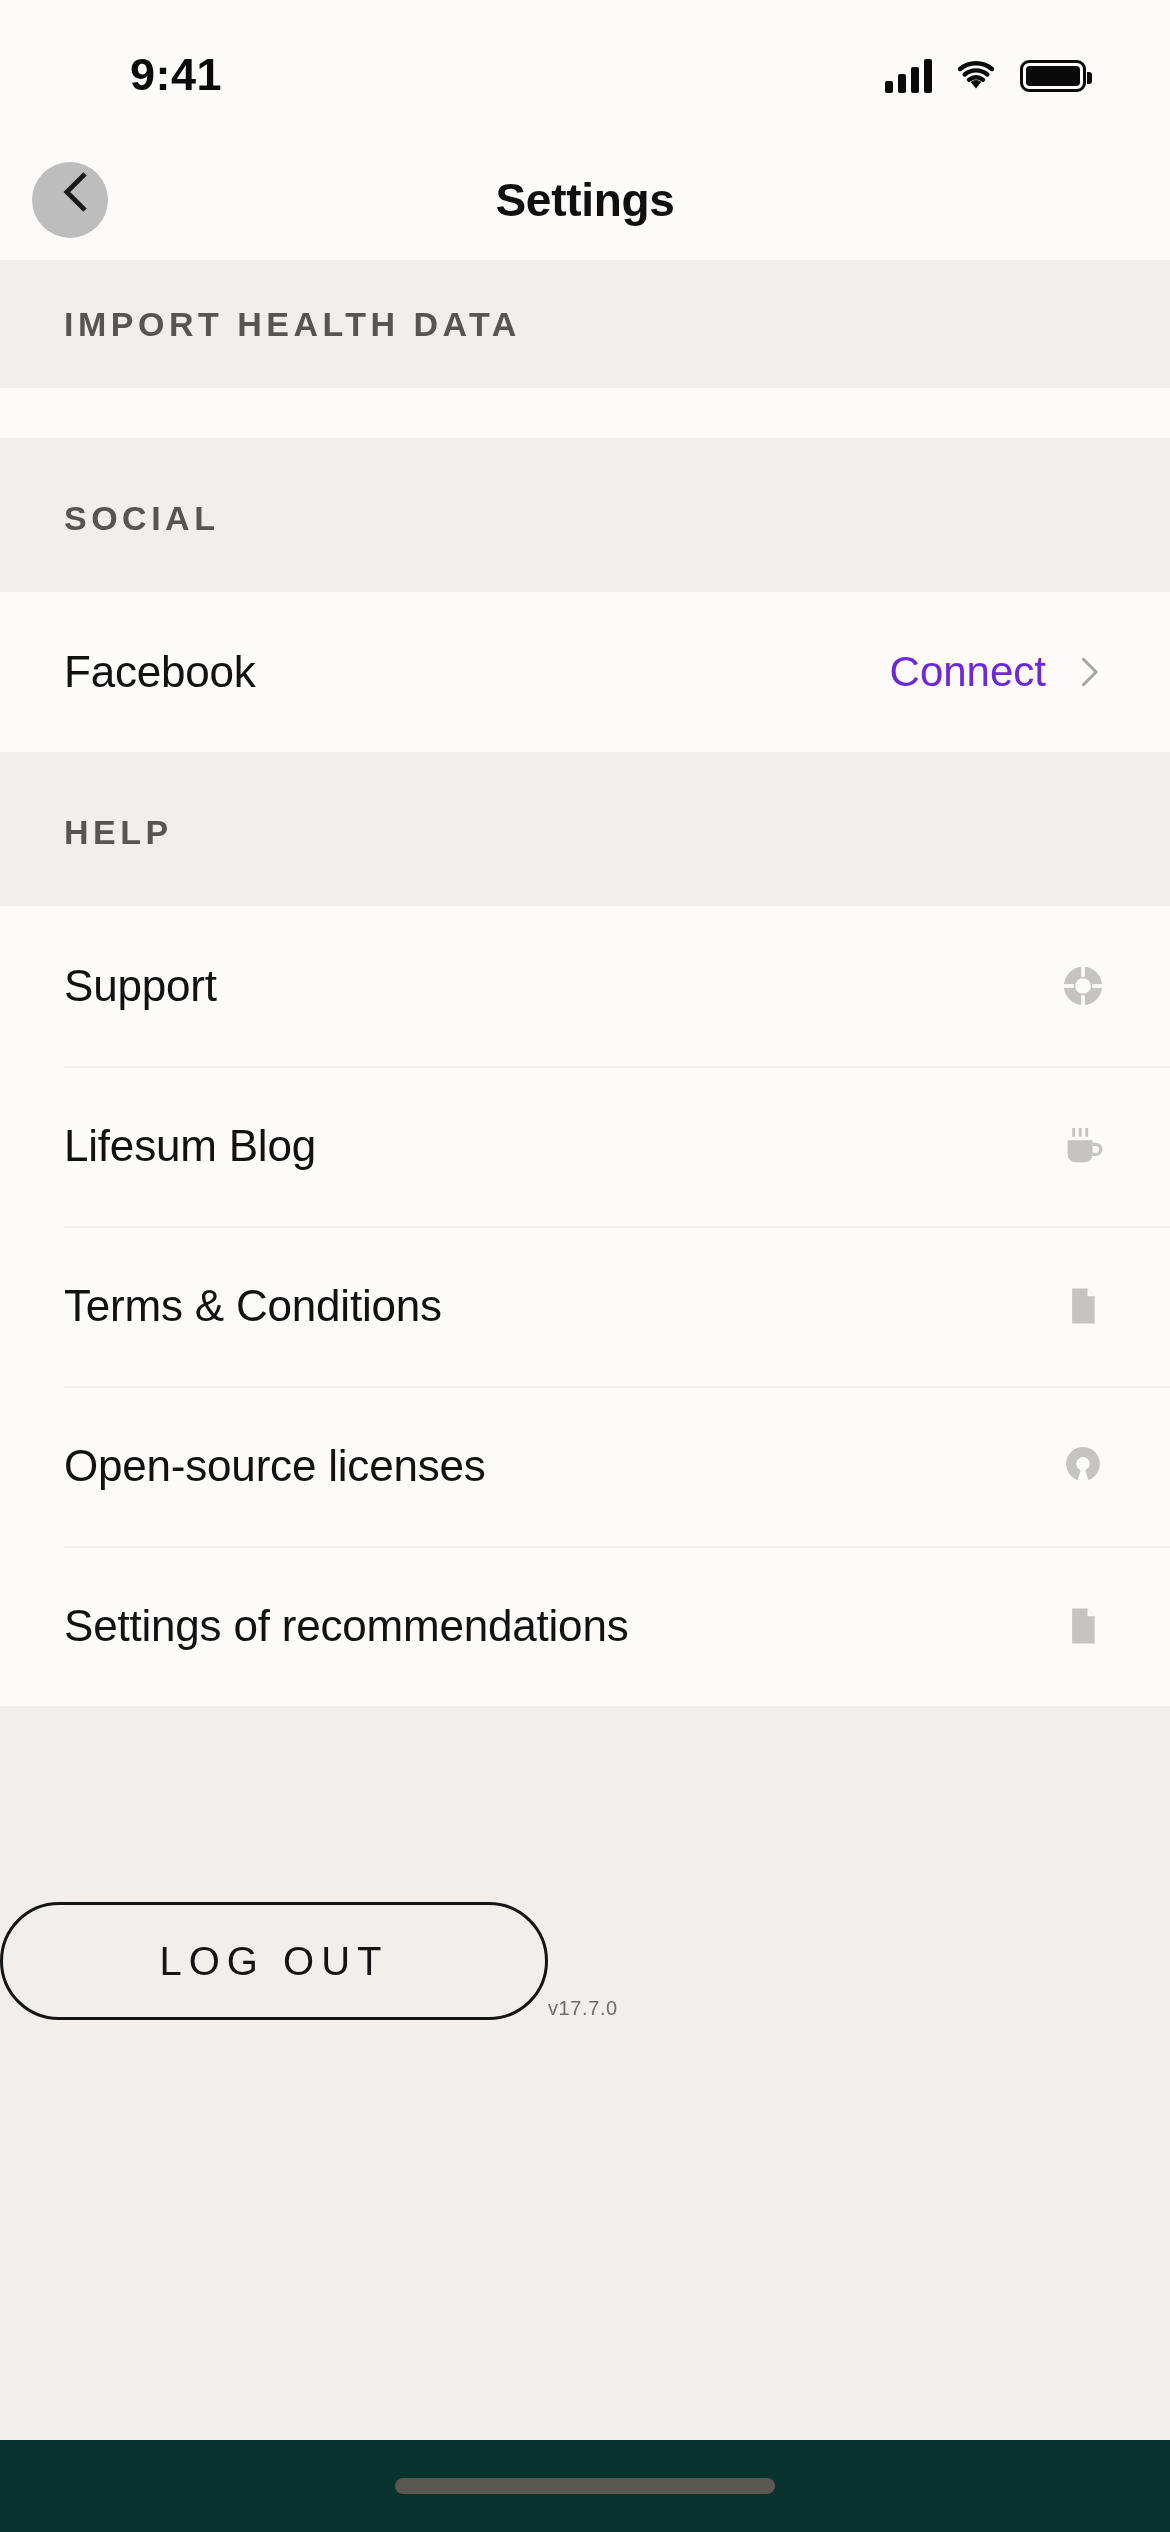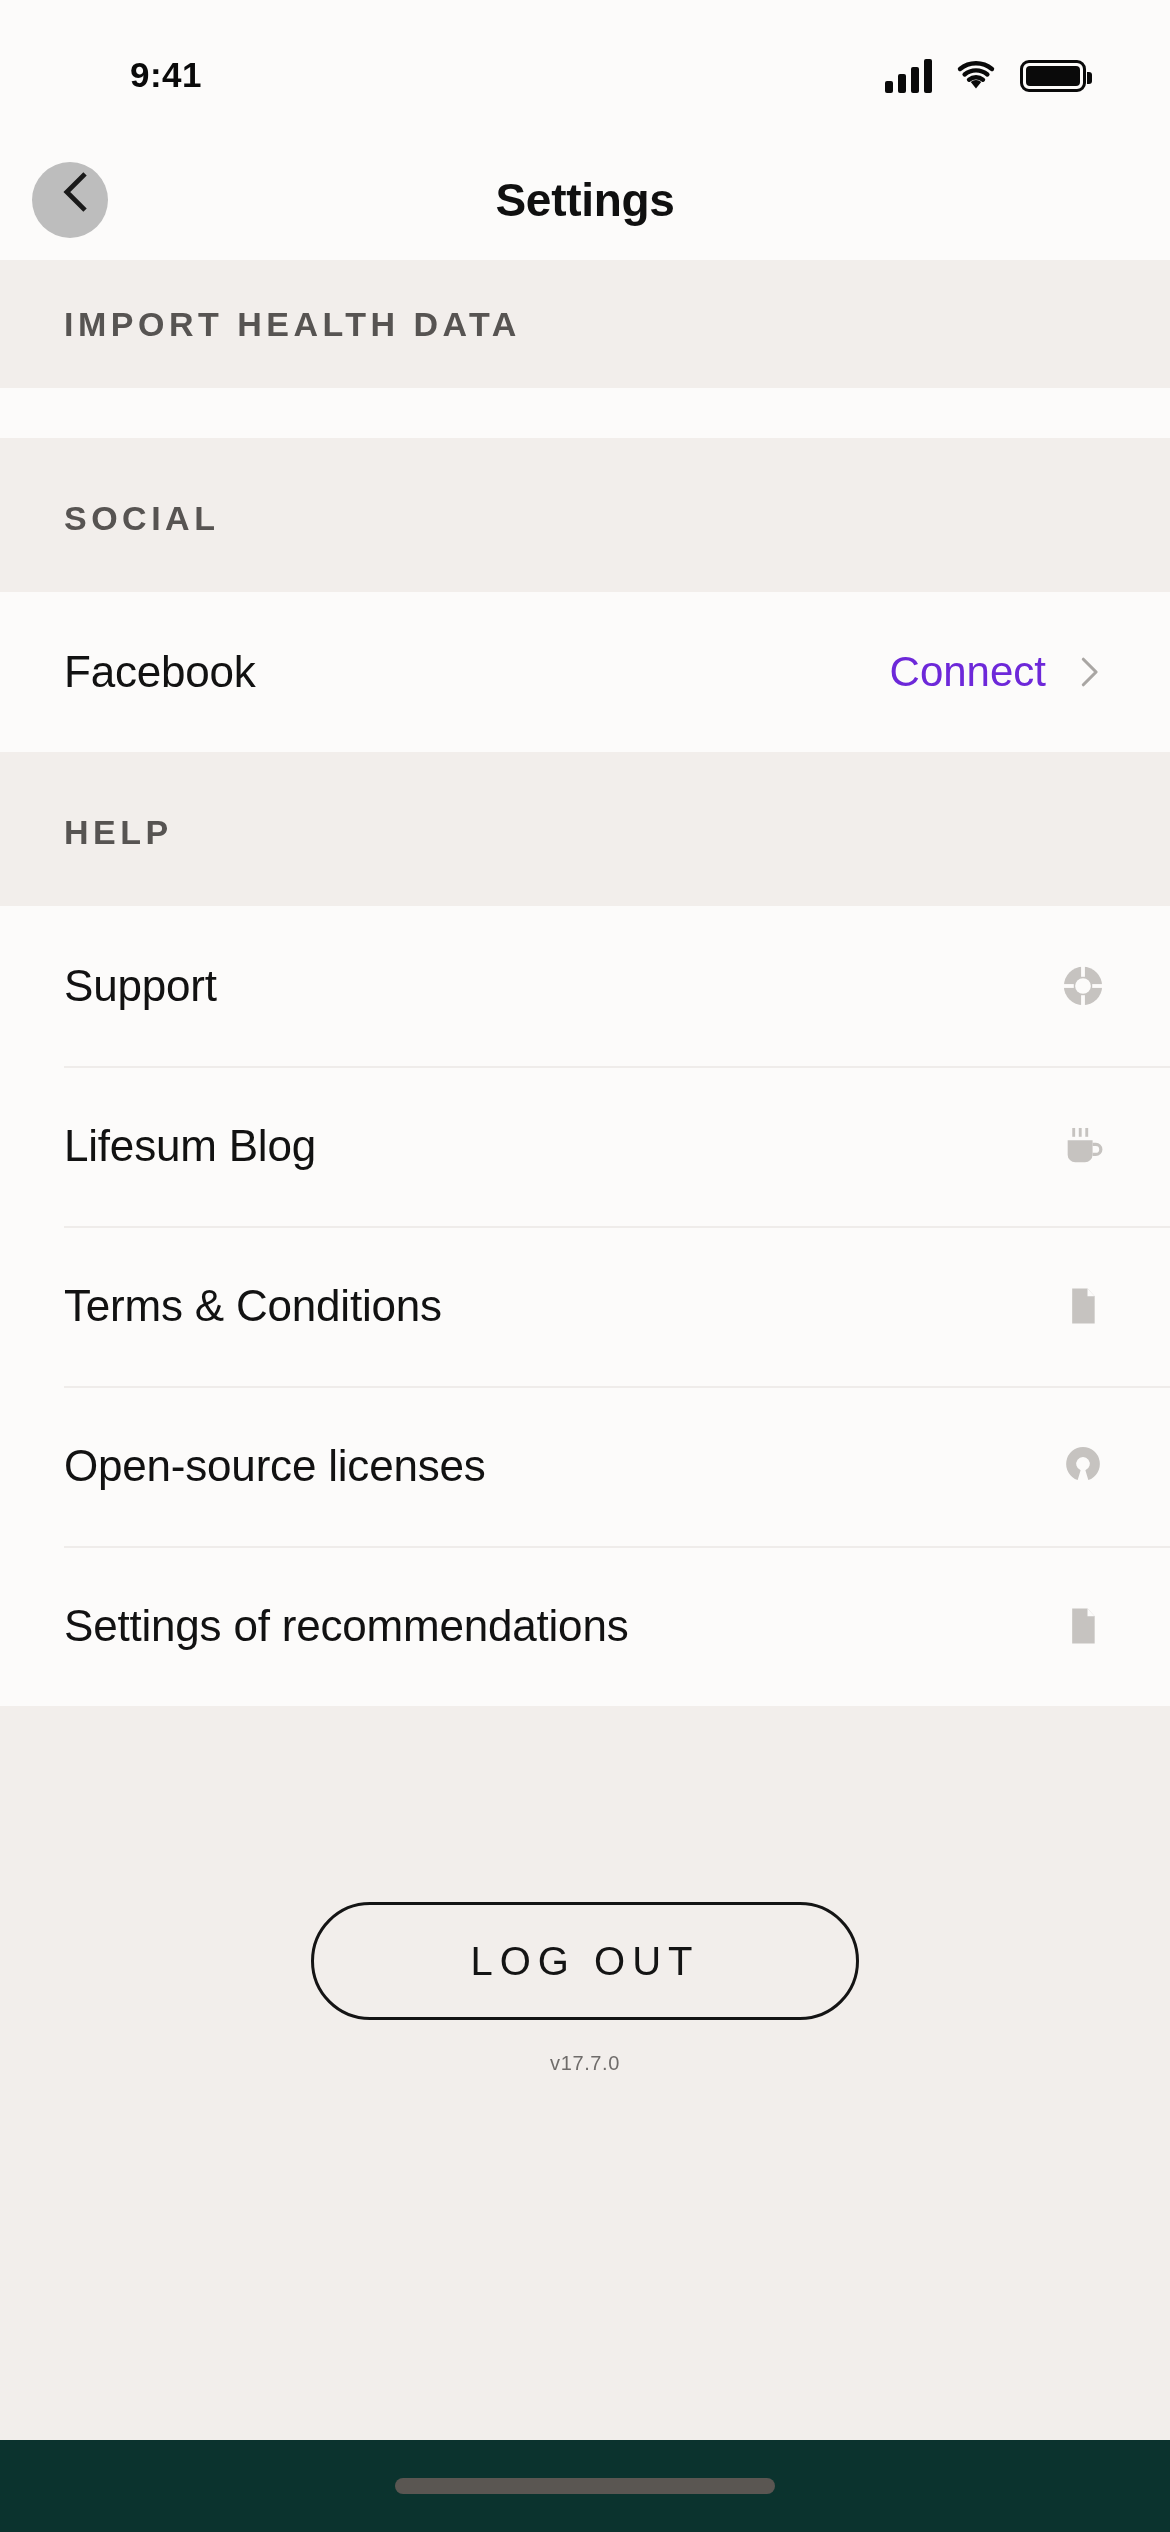--- a/index.html
+++ b/index.html
@@ -19,21 +19,21 @@
   
   .status-bar {
     height:140px;
     flex:0 0 140px;
     background:#FCFBFA;
     display:flex; align-items:center; justify-content:space-between;
     padding:0 84px 0 0;
     position:relative;
   }
   .status-time {
-    font-size:35px;
+    font-size:45px;
     font-weight:600;
     color:#0A0A0A;
     letter-spacing:0.5px;
     margin-left:130px;
     margin-top:10px;
   }
   .status-icons { display:flex; align-items:center; gap:22px; margin-top:12px; }
 
   .sig-bars { display:flex; align-items:flex-end; gap:5px; height:34px; }
   .sig-bars i { display:block; width:8px; background:#0A0A0A; border-radius:2px; }
@@ -116,21 +116,21 @@
   }
 
   
   .band { background:#F2EEEB; }
   .band-sm { height:6px; }
 
   
   .footer {
     background:#F2EEEB;
     flex:1 1 auto;
-    display:flex; flex-direction:column; align-items:center;
+    display:flex; flex-direction:row; align-items:flex-end;
     padding-top:196px;
   }
   .logout-btn {
     width:548px; height:118px;
     border:3px solid #141414;
     border-radius:59px;
     background:transparent;
     display:flex; align-items:center; justify-content:center;
     font-size:40px; letter-spacing:7px; font-weight:500; color:#141414;
     font-family:"Liberation Sans", sans-serif;

